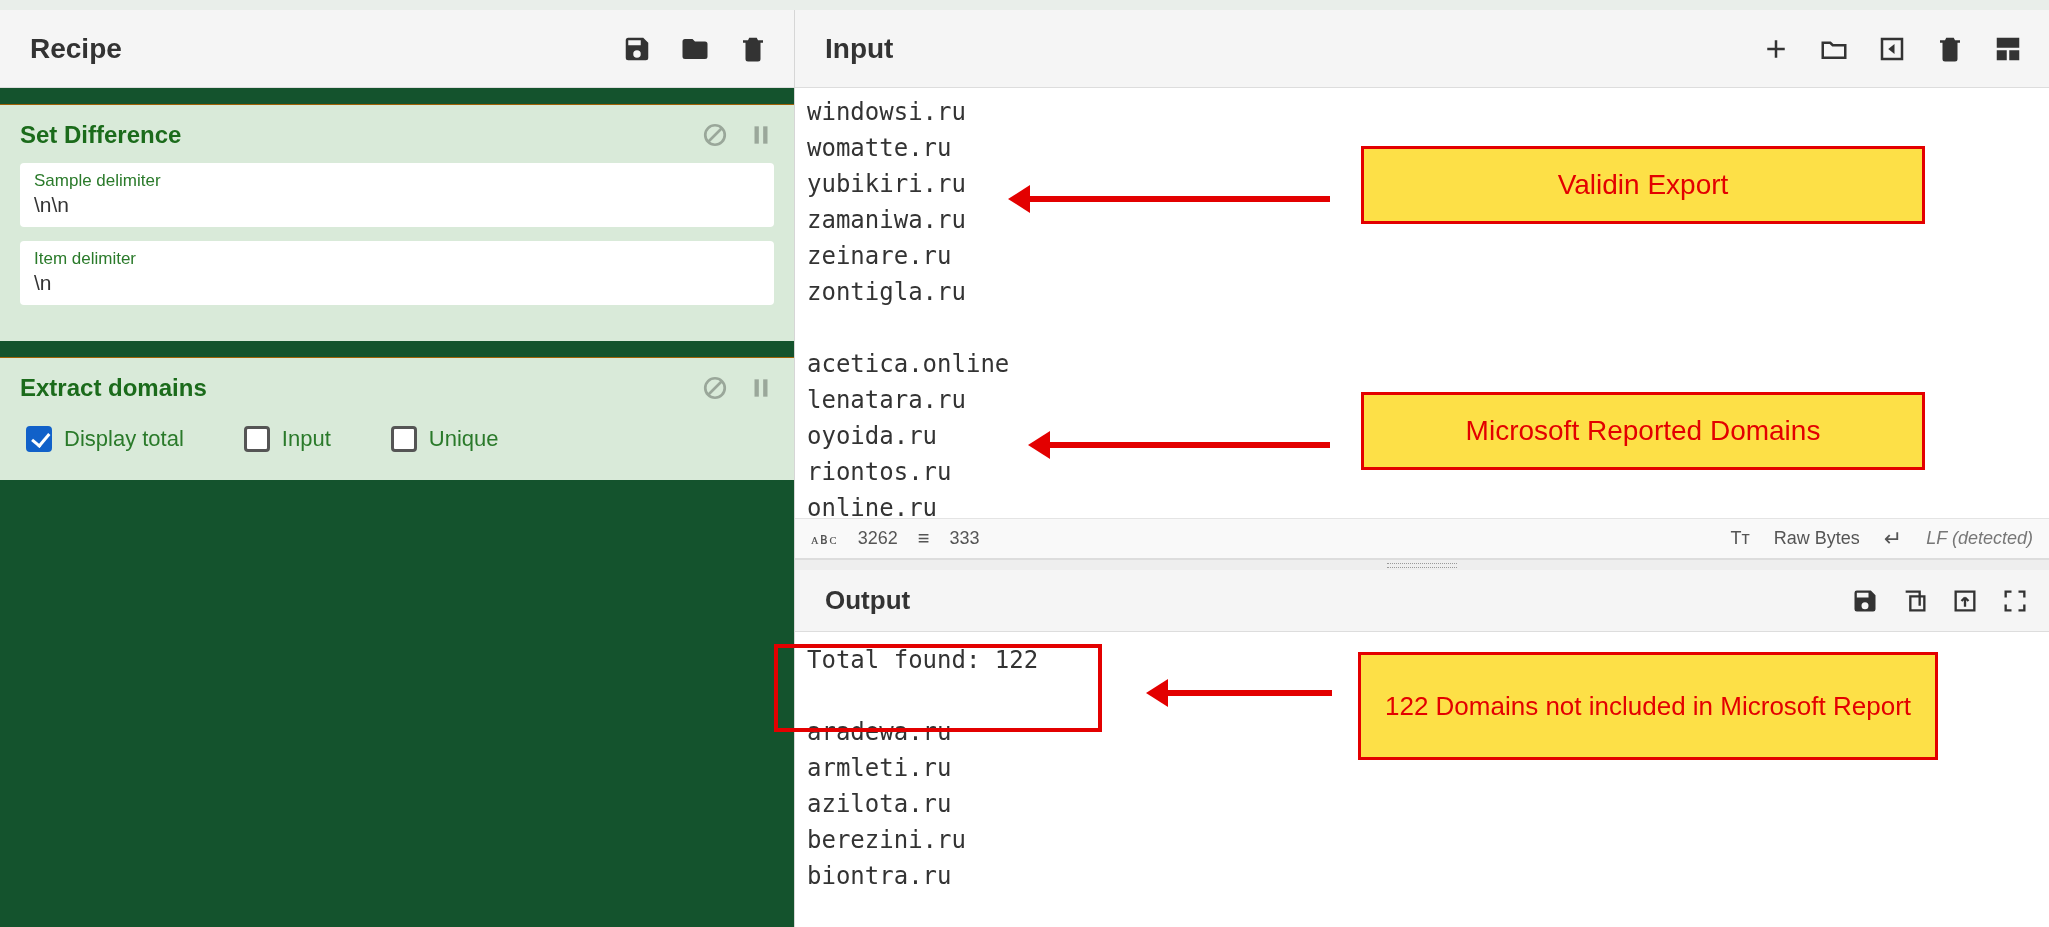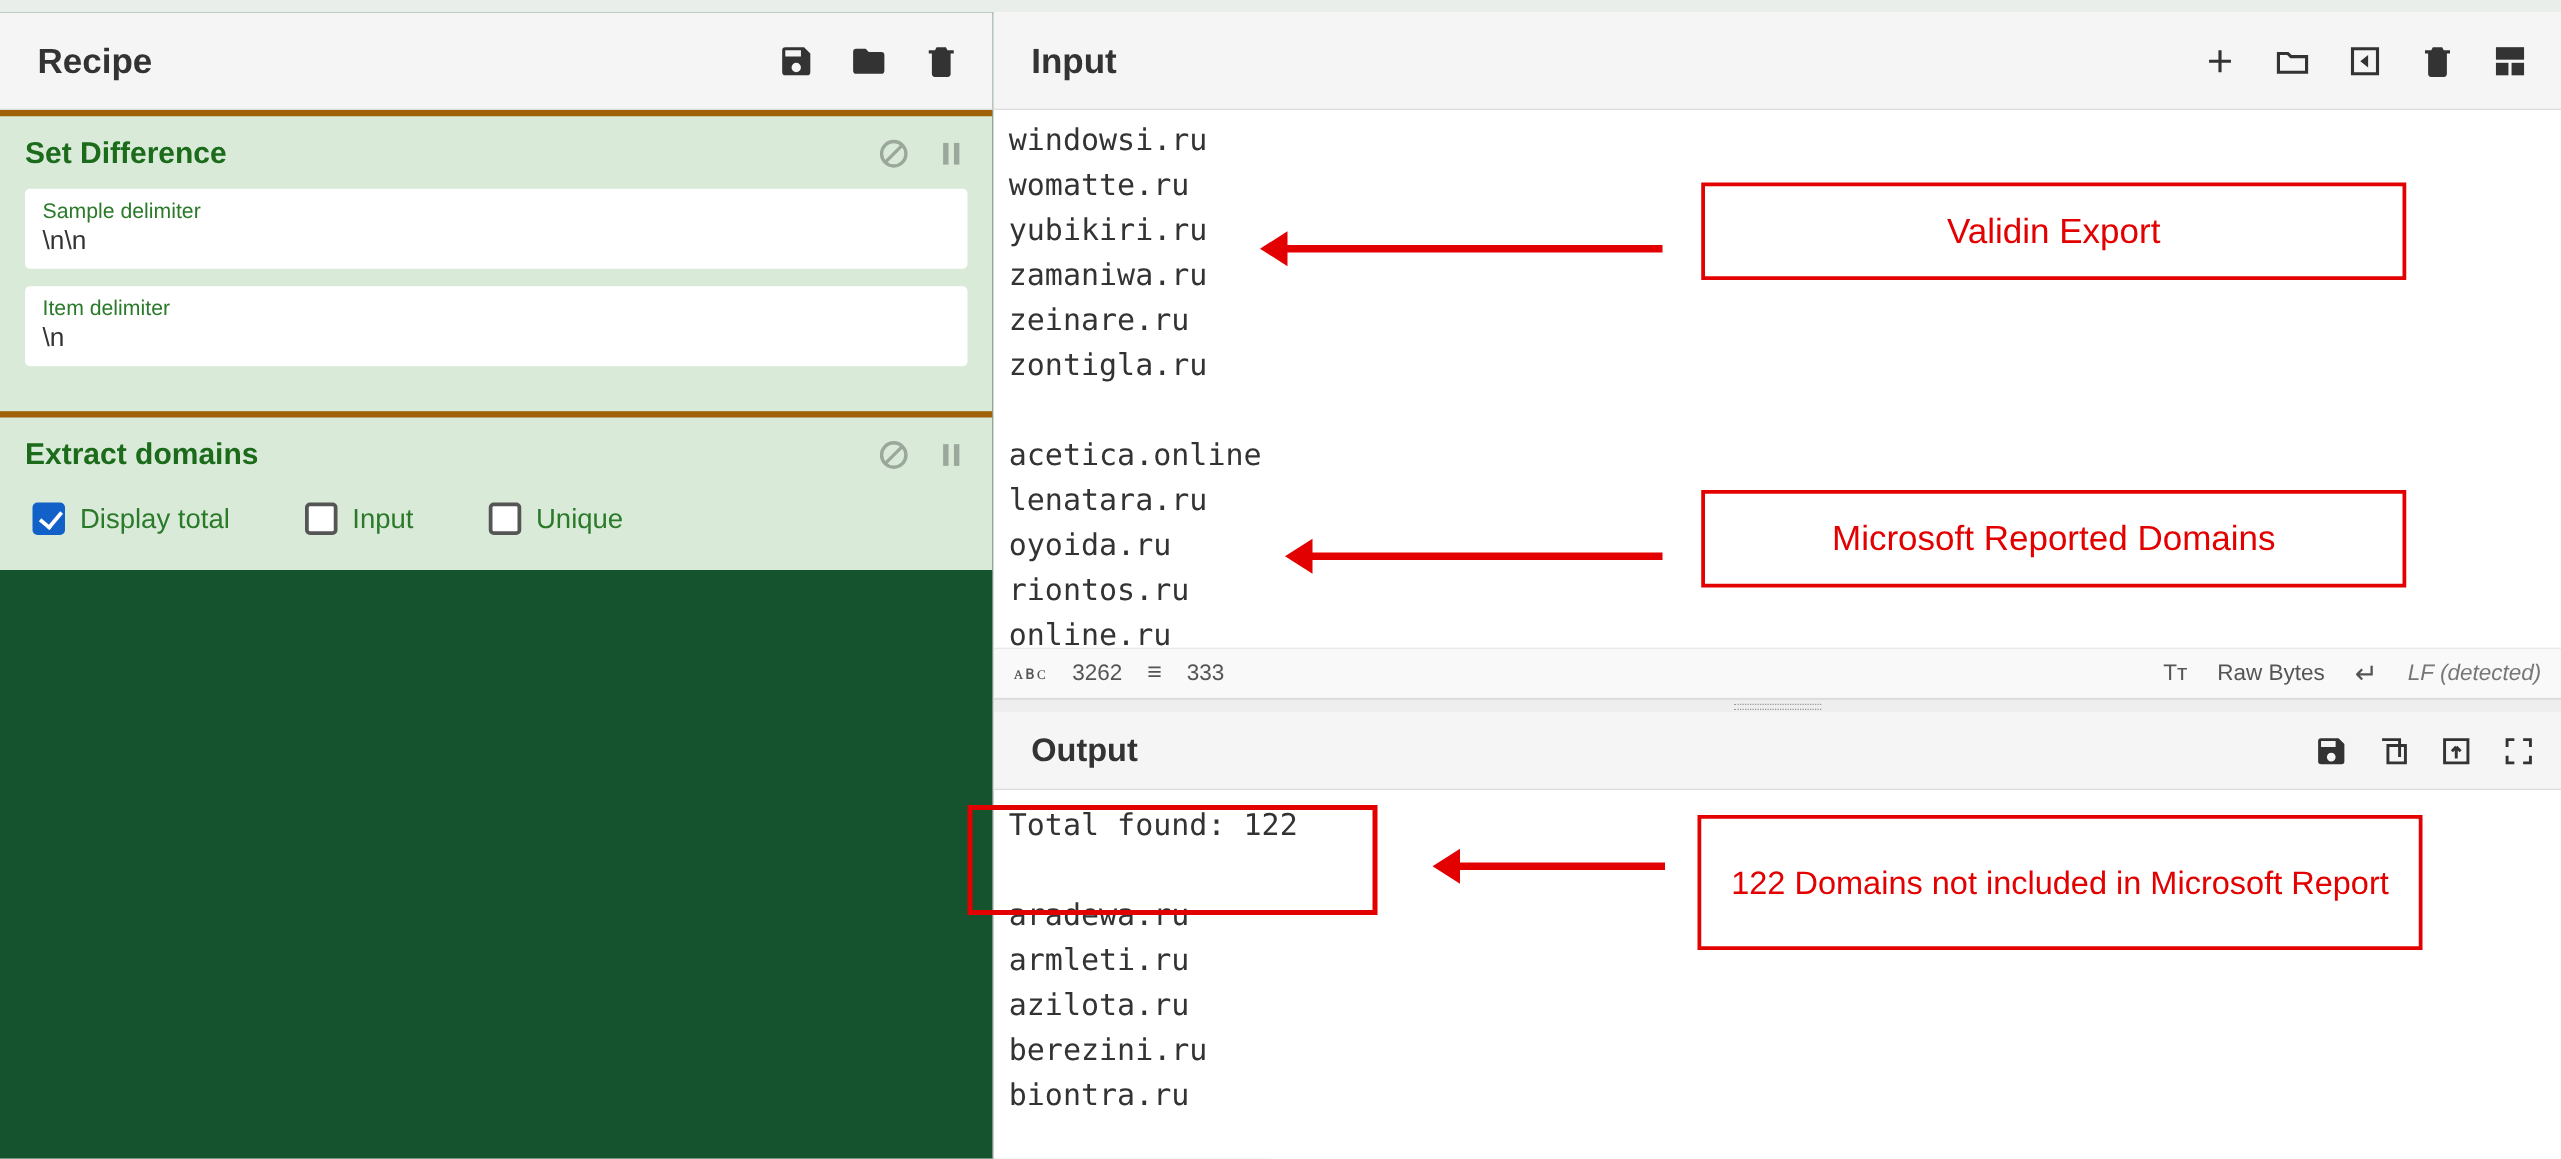--- a/index.html
+++ b/index.html
@@ -36,22 +36,23 @@
     background: #f5f5f5;
     border-bottom: 1px solid #ddd;
   }
   .pane-title { font-size: 28px; font-weight:700; color:#333; }
   .hdr-icons { margin-left:auto; display:flex; gap:28px; align-items:center; }
   .hdr-icons svg, .hdr-icons .ic { width: 30px; height: 30px; fill:#333; cursor:pointer; }
 
   .op-list { flex:1; overflow-y:auto; }
   .op {
     background: #d9ead9;
-    border-top: 5px solid #a16207;
+    border-top: 1px solid #a16207;
     padding: 16px 20px 22px 20px;
+    margin-top: 16px;
   }
   .op-head {
     display:flex; align-items:center;
     margin-bottom: 14px;
   }
   .op-title { font-size:24px; font-weight:600; color:#1b6b1b; }
   .op-head-icons { margin-left:auto; display:flex; gap:20px; }
   .op-head-icons svg { width:26px; height:26px; fill:#9aa79a; cursor:pointer; }
 
   .field {
@@ -114,21 +115,21 @@
     font-size:24px;
     line-height:1.5;
     color:#333;
     position:relative;
   }
 
   
   .anno-box {
     position:absolute;
     border:3px solid #e30000;
-    background:#ffffff;
+    background:#fde047;
     color:#e30000;
     font-size:28px;
     display:flex;align-items:center;justify-content:center;text-align:left;
     padding:6px 8px;
     font-family:"Segoe UI",Arial;
     pointer-events:none;
     z-index:50;
   }
   .anno-box.sm { font-size:26px; }
   .arrow {

